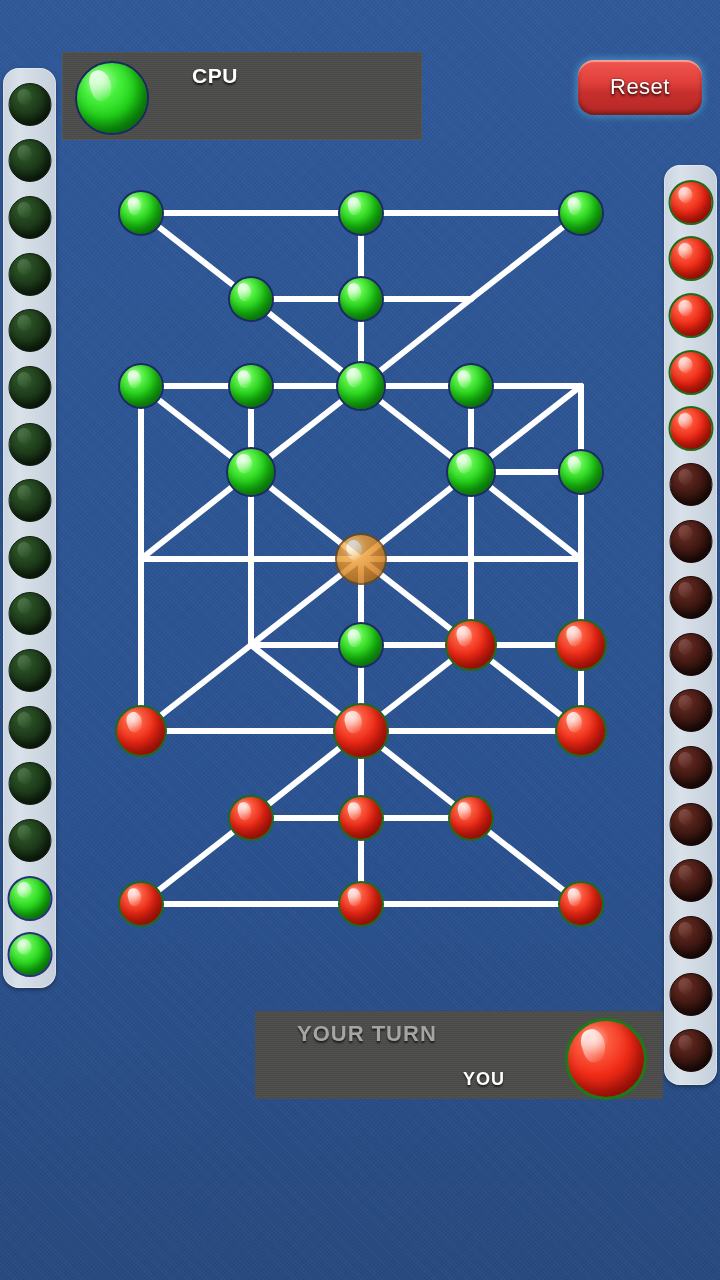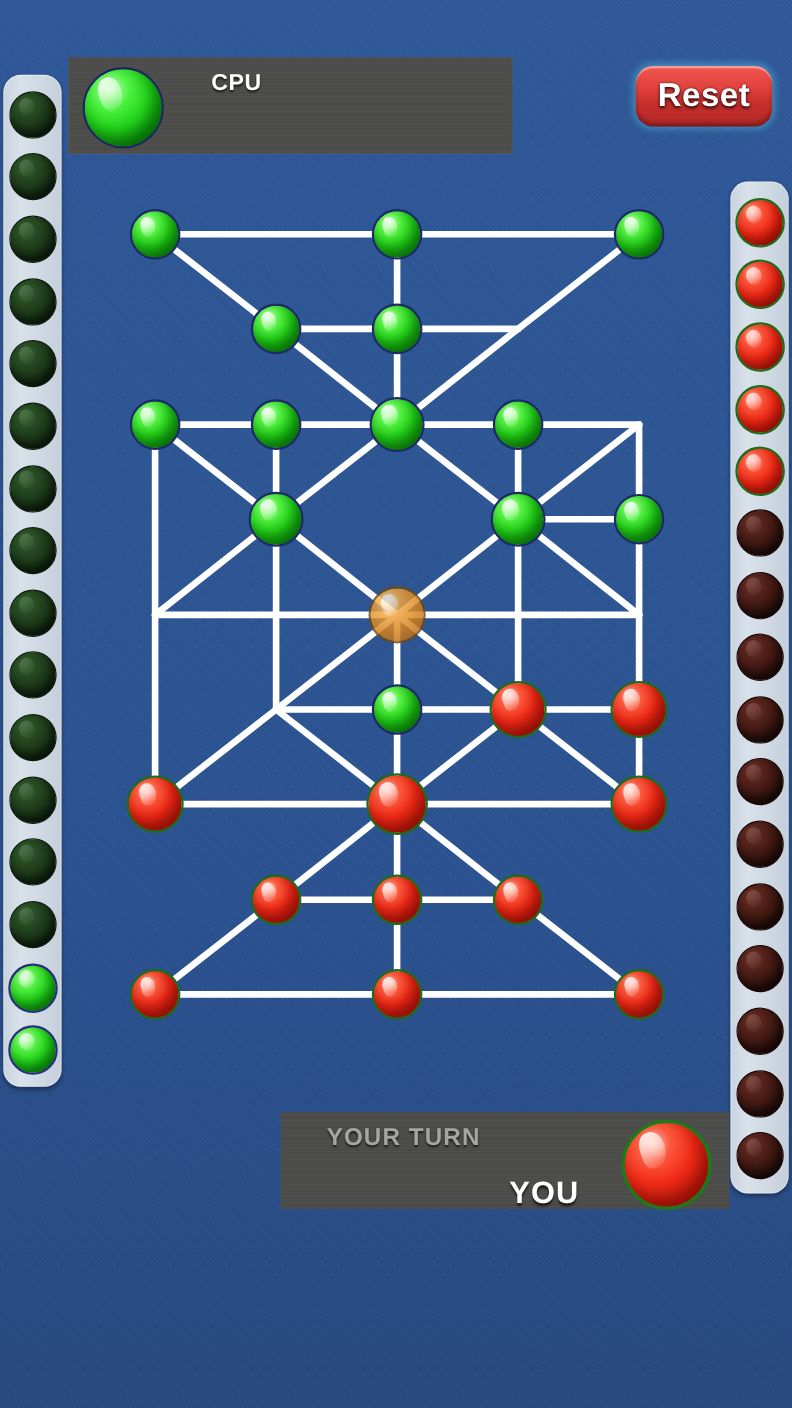--- a/index.html
+++ b/index.html
@@ -17,21 +17,20 @@
     background-image:
       repeating-linear-gradient(45deg, rgba(255,255,255,.030) 0 1px, rgba(0,0,0,0) 1px 3px),
       repeating-linear-gradient(-45deg, rgba(0,0,0,.030) 0 1px, rgba(0,0,0,0) 1px 3px);
     pointer-events:none;
   }
   
   #cpu-panel{
     position:absolute;left:62px;top:52px;width:360px;height:88px;
     background:#4a4a48;
     box-shadow:inset 0 0 0 1px rgba(255,255,255,.04);
-    padding-left:44px;
   }
   #cpu-panel::after{
     content:"";position:absolute;inset:0;
     background-image:repeating-linear-gradient(0deg, rgba(255,255,255,.035) 0 1px, rgba(0,0,0,0) 1px 2px);
   }
   #cpu-label{
     position:absolute;left:130px;top:12px;
     color:#fff;font-size:21px;font-weight:bold;letter-spacing:.5px;
     text-shadow:0 2px 2px rgba(0,0,0,.7);
     z-index:3;
@@ -58,21 +57,21 @@
     border-radius:16px;border:none;cursor:pointer;
     background:linear-gradient(180deg,#f0564f 0%,#e0403c 40%,#c62f2c 60%,#b52825 100%);
     box-shadow:
       0 0 7px 2px rgba(90,200,230,.45),
       inset 0 2px 1px rgba(255,255,255,.45),
       inset 0 -3px 4px rgba(0,0,0,.35);
   }
   #reset-label{
     display:block;width:100%;height:100%;
     line-height:52px;text-align:center;
-    color:#fff;font-size:30px;font-weight:bold;letter-spacing:.5px;
+    color:#fff;font-size:22px;font-weight:normal;letter-spacing:.5px;
     text-shadow:0 2px 3px rgba(0,0,0,.75), 0 0 2px rgba(0,0,0,.6);
   }
   
   .rack{
     position:absolute;
     background:linear-gradient(90deg,#c9d3de 0%,#d9e2ea 30%,#c5cfdb 100%);
     border-radius:16px;
     box-shadow:0 2px 4px rgba(0,0,0,.35), inset 0 0 0 1px rgba(255,255,255,.35);
   }
   #rack-left{left:3px;top:68px;width:53px;height:920px;}
@@ -163,21 +162,21 @@
     content:"";position:absolute;inset:0;
     background-image:repeating-linear-gradient(0deg, rgba(255,255,255,.035) 0 1px, rgba(0,0,0,0) 1px 2px);
   }
   #your-turn-label{
     position:absolute;left:42px;top:10px;z-index:3;
     color:#a5a5a3;font-size:22px;font-weight:bold;letter-spacing:1px;
     text-shadow:0 2px 2px rgba(0,0,0,.65);
   }
   #you-label{
     position:absolute;left:208px;top:58px;z-index:3;
-    color:#ffffff;font-size:28px;font-weight:bold;letter-spacing:1px;
+    color:#ffffff;font-size:18px;font-weight:bold;letter-spacing:1px;
     text-shadow:0 2px 2px rgba(0,0,0,.65);
   }
   #status-ball{
     position:absolute;left:310px;top:7px;width:76px;height:76px;
     border-radius:50%;z-index:3;
     border:3px solid #1d7a1a;
     background:radial-gradient(circle at 34% 24%, #ffc0b2 0%, #fb5a3e 20%, #f22b17 48%, #c31c0c 78%, #8e1408 100%);
     box-shadow:inset -6px -8px 14px rgba(90,0,0,.5);
   }
   #status-ball::after{

